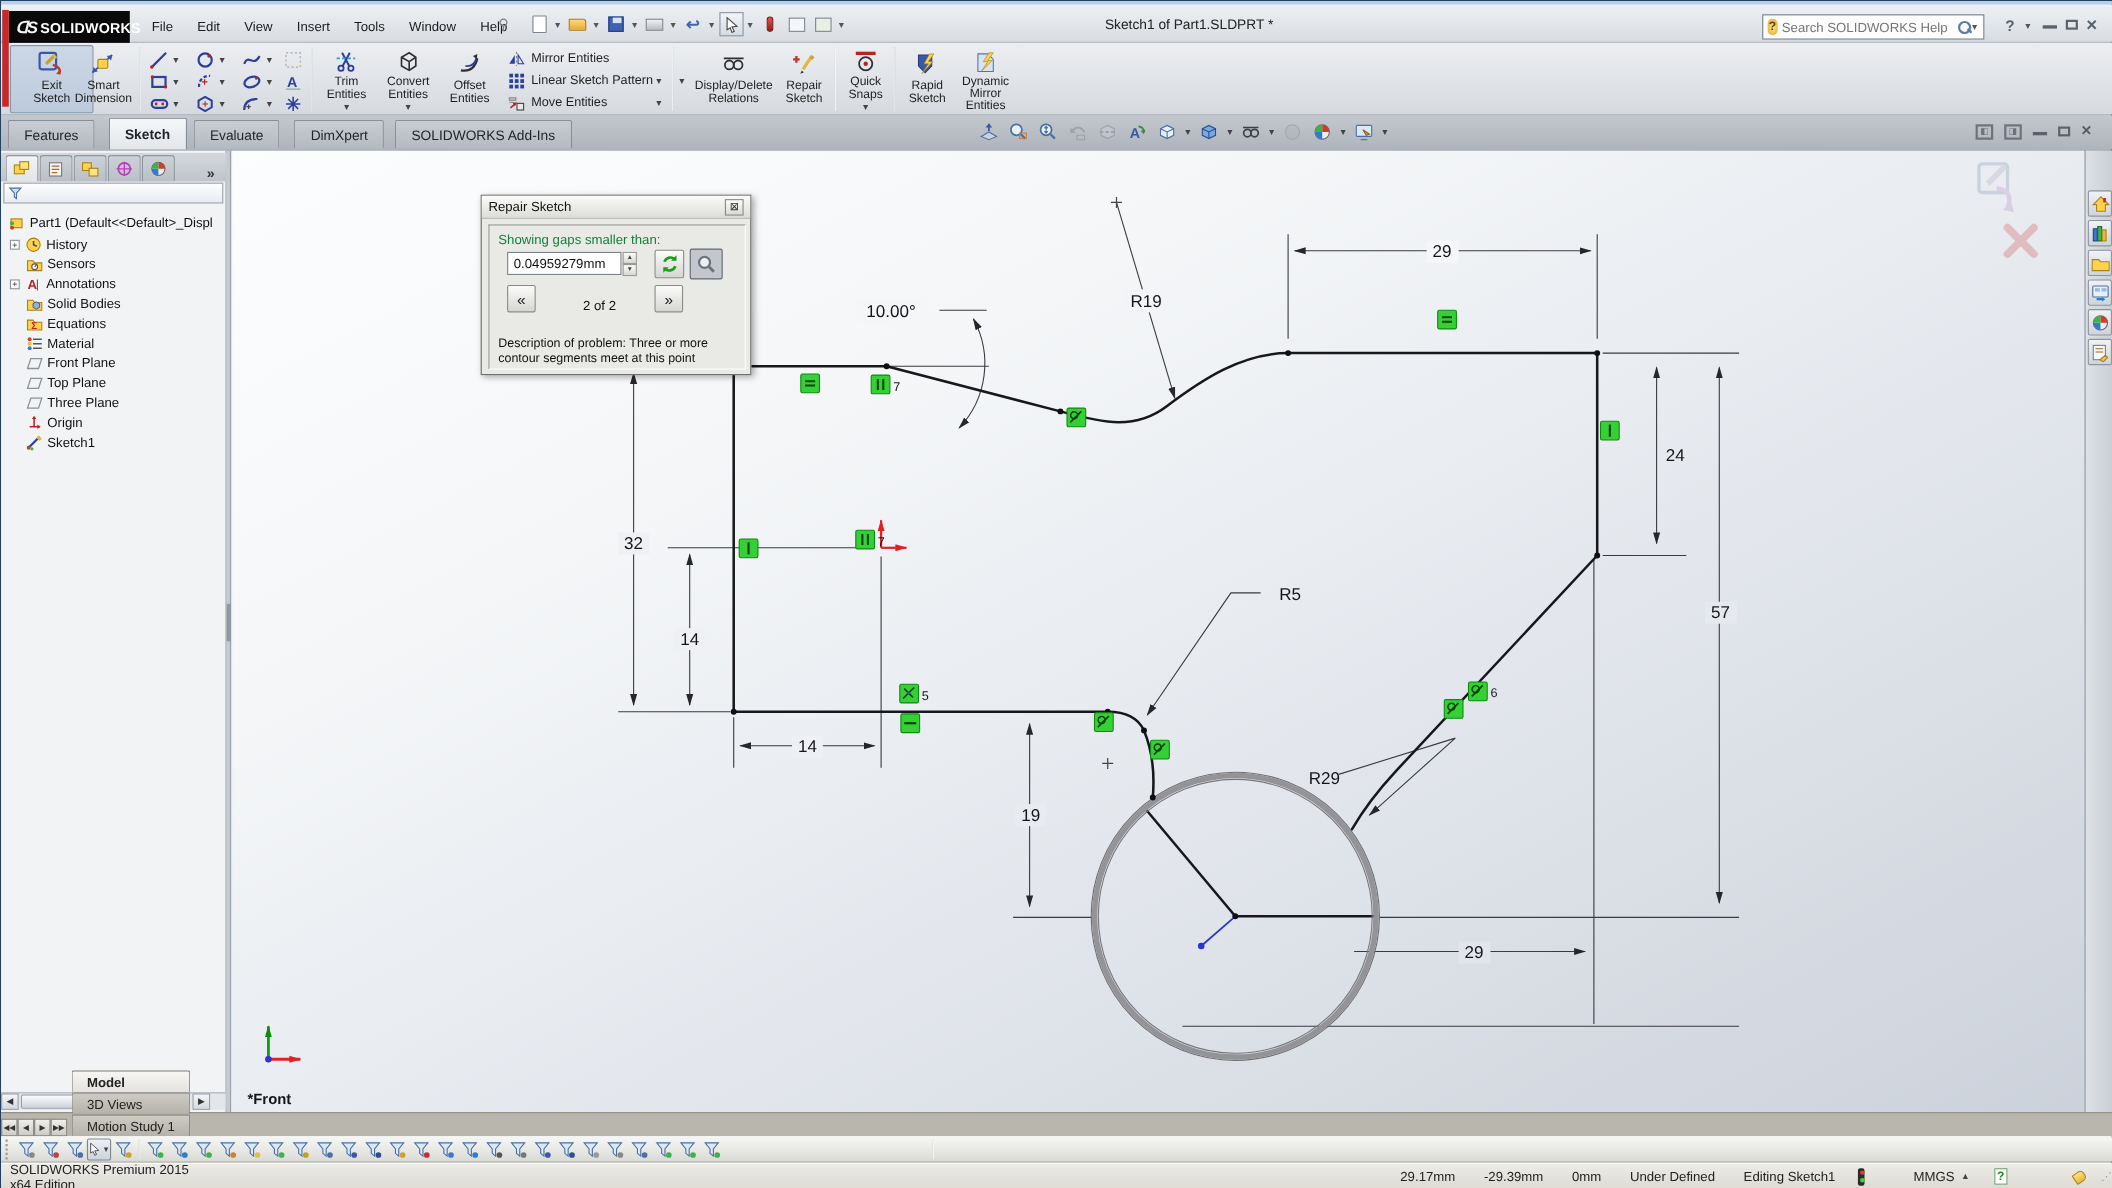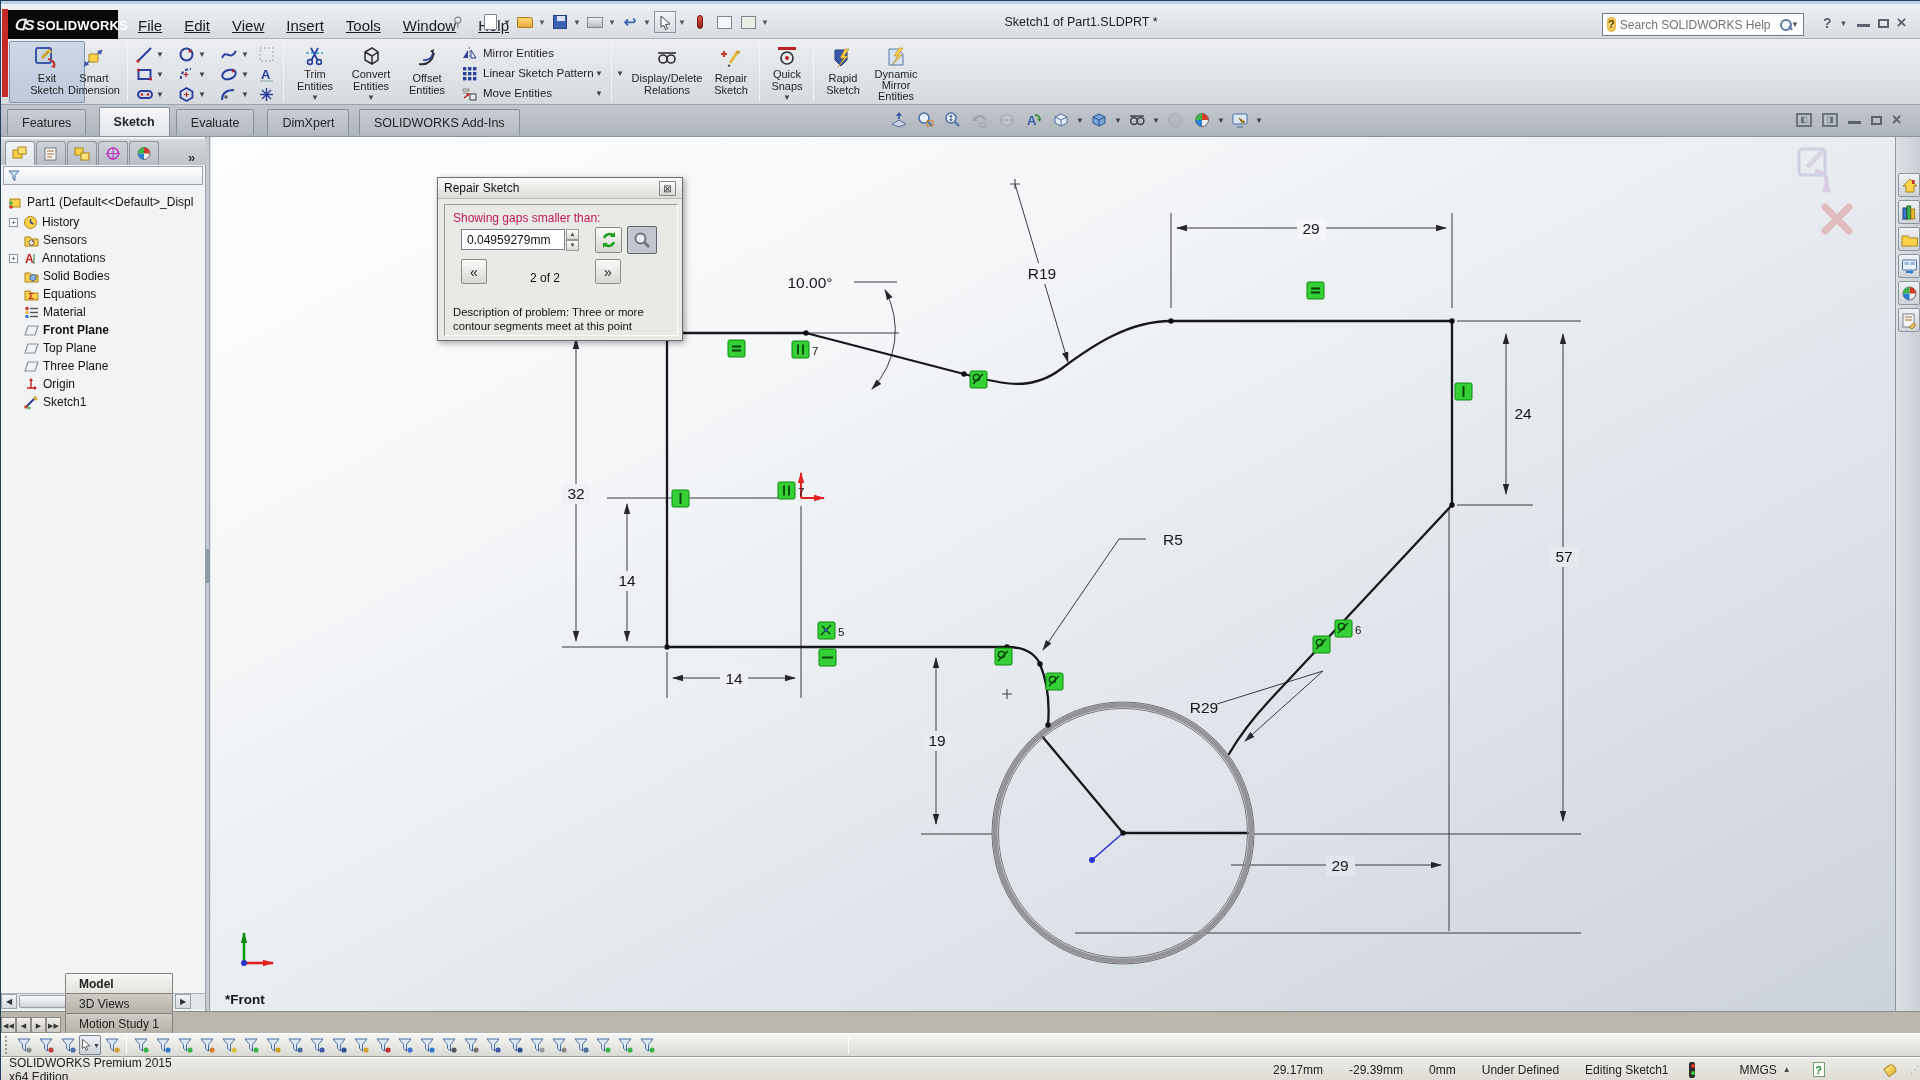--- a/index.html
+++ b/index.html
@@ -10,21 +10,21 @@
 
   
   #titlebar { position:absolute; left:0; top:0; width:1920px; height:38px;
     background:linear-gradient(#eef1f4,#d8dce1); border-top:3px solid #b7cfe8; border-bottom:1px solid #aab2ba;}
   #redstrip { position:absolute; left:1px; top:8px; width:6px; height:88px; background:#c62a28; z-index:5;}
   #logo { position:absolute; left:7px; top:6px; width:110px; height:30px; background:#090909;
     color:#fff; display:flex; align-items:center; padding-left:6px; }
   #logo b { font-style:italic; font-size:15px; letter-spacing:-1px; margin-right:3px; color:#f4f4f4;}
   #logo span { font-size:13px; font-weight:bold; letter-spacing:0.2px; }
   #menubar { position:absolute; left:128px; top:10px; display:flex; gap:4px; }
-  .menu-item { font-size:15px; color:#1c1c1c; padding:3px 9px; cursor:default;text-decoration:underline; }
+  .menu-item { font-size:12px; color:#1c1c1c; padding:3px 9px; cursor:default; }
   #menu-pin { position:absolute; left:452px; top:10px; width:18px; height:18px; color:#7b828b; font-size:13px;}
   #qat { position:absolute; left:478px; top:7px; display:flex; align-items:center; gap:2px; }
   .qbtn { width:22px; height:22px; display:flex; align-items:center; justify-content:center; }
   .qdrop { font-size:8px; color:#555; width:9px; }
   .mini { display:inline-block; }
   .ic-new { width:13px; height:16px; background:#fff; border:1px solid #7c8590; border-radius:1px;}
   .ic-open { width:16px; height:11px; background:linear-gradient(#ffd978,#e8a93c); border:1px solid #a97b18; border-radius:1px 3px 1px 1px;}
   .ic-save { width:14px; height:14px; background:#3f62b4; border:1px solid #24407c; position:relative;}
   .ic-save:after { content:""; position:absolute; left:3px; top:0; width:8px; height:5px; background:#d8e2f2;}
   .ic-print { width:16px; height:11px; background:linear-gradient(#f2f2f2,#b8bcc2); border:1px solid #80878e;}
@@ -111,21 +111,21 @@
 
   
   #dlg { position:absolute; left:226px; top:40px; width:246px; height:164px; background:#e9e9e6;
     border:1px solid #6f6f6f; box-shadow:2px 2px 6px rgba(0,0,0,0.35); z-index:10;}
   #dlg-title { height:21px; background:linear-gradient(#fbfbfa,#dcdcd8); border-bottom:1px solid #b8b8b4;
     font-size:12px; color:#111; display:flex; align-items:center; padding:0 6px; justify-content:space-between;}
   #dlg-close { width:17px; height:15px; border:1px solid #888; background:linear-gradient(#fdfdfd,#d8d8d4);
     font-size:10px; line-height:13px; text-align:center; color:#333;}
   #dlg-inner { position:absolute; left:6px; top:26px; width:234px; height:132px;
     border:1px solid; border-color:#9a9a96 #fdfdfc #fdfdfc #9a9a96; background:#e9e9e6;}
-  #dlg-gap-label { position:absolute; left:8px; top:6px; font-size:12px; color:#be185d;}
+  #dlg-gap-label { position:absolute; left:8px; top:6px; font-size:12px; color:#15803d;}
   #dlg-input { position:absolute; left:16px; top:24px; width:104px; height:21px; background:#fff; border:1px solid #7a828c;
     font-size:12px; color:#111; padding-left:5px; font-family:"Liberation Sans",sans-serif;}
   #dlg-spin { position:absolute; left:121px; top:24px; width:13px; height:21px; display:flex; flex-direction:column;}
   #dlg-spin div { flex:1; border:1px solid #9a9a96; background:linear-gradient(#fbfbfa,#d8d8d4); font-size:6px; text-align:center; color:#444; line-height:9px;}
   .dlgbtn { position:absolute; border:1px solid #8a8a86; background:linear-gradient(#fbfbfa,#d6d6d2);
     display:flex; align-items:center; justify-content:center; border-radius:2px;}
   .dlgbtn.pressed { background:#c2c7cd; border-color:#5f6871; }
   #dlg-counter { position:absolute; left:60px; top:66px; width:80px; text-align:center; font-size:12px; color:#111;}
   #dlg-desc { position:absolute; left:8px; top:100px; width:220px; font-size:11.3px; color:#111; line-height:14px;}
 
@@ -696,21 +696,21 @@
                   <circle cx="3" cy="3.5" r="1.8" fill="#d23c2a"></circle>
                   <path d="M6 3.5 h8" stroke="#555" stroke-width="1.4"></path>
                   <circle cx="3" cy="7.5" r="1.8" fill="#e8b93c"></circle>
                   <path d="M6 7.5 h8" stroke="#555" stroke-width="1.4"></path>
                   <circle cx="3" cy="11.5" r="1.8" fill="#3c78d2"></circle>
                   <path d="M6 11.5 h8" stroke="#555" stroke-width="1.4"></path>
                 </svg>
               </span>
               <span>Material <not specified=""></not></span>
             </div>
-            <div class="trow" style="top: 132px; padding-left: 8px; font-weight: bold;">
+            <div class="trow" style="top: 132px; padding-left: 8px;">
               <span style="width:14px; display:inline-block;"></span>
               <span class="ticon">
                 <svg width="15" height="15" viewBox="0 0 15 15">
                   <path d="M4 3 L14 3 L11 12 L1 12 Z" fill="none" stroke="#8a939c" stroke-width="1.2"></path>
                 </svg>
               </span>
               <span>Front Plane</span>
             </div>
             <div class="trow" style="top: 150px; padding-left: 8px;">
               <span style="width:14px; display:inline-block;"></span>

